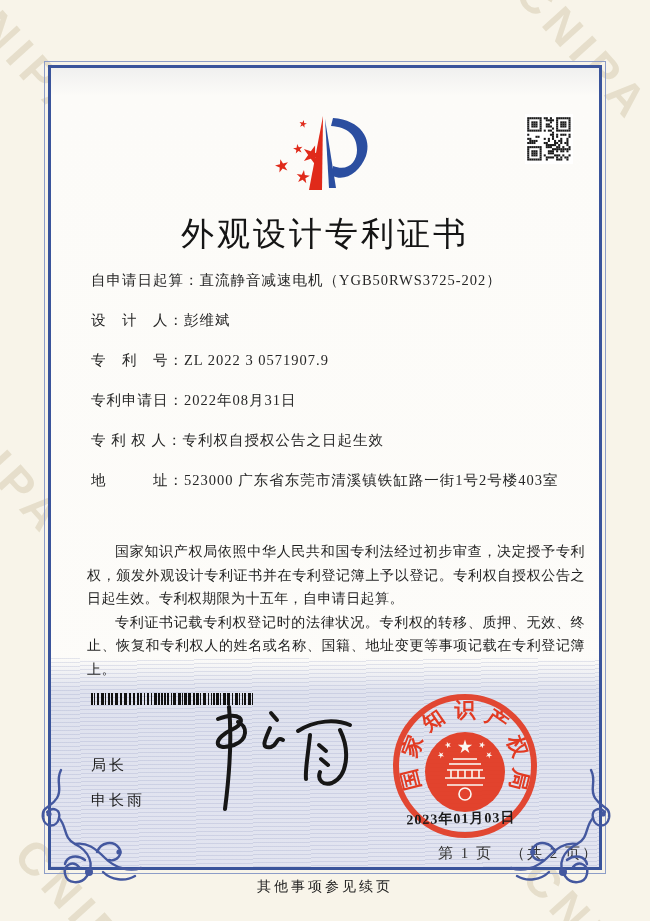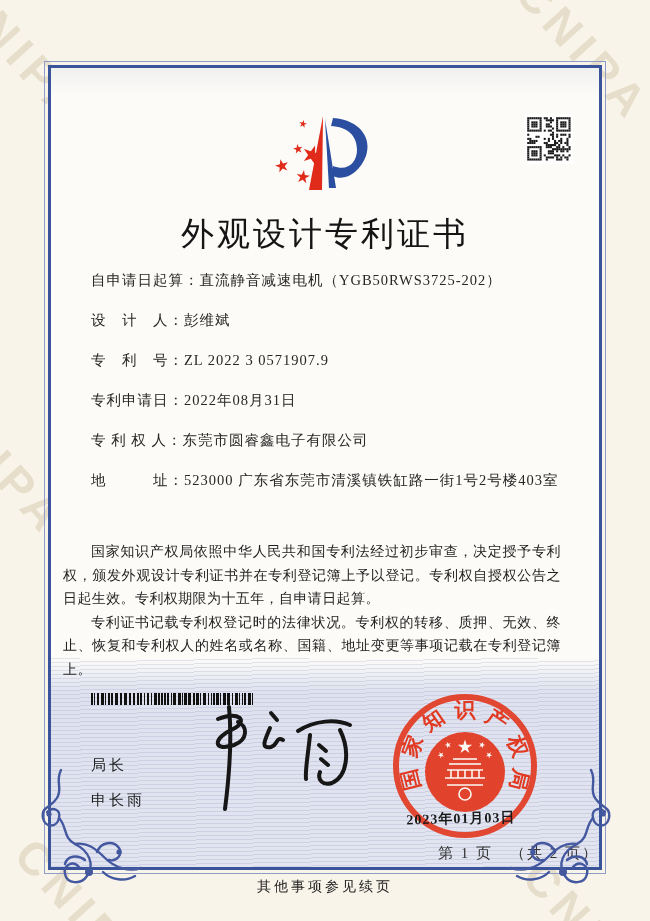--- a/index.html
+++ b/index.html
@@ -39,21 +39,21 @@
     font-size:33px;font-weight:normal;letter-spacing:3px;color:#151515;z-index:2;white-space:nowrap;
   }
   .field-row{
     position:absolute;left:40px;font-size:14.5px;color:#262626;letter-spacing:1px;
     white-space:nowrap;z-index:2;
   }
   .field-row .lab{color:#262626;}
   .field-row .val{color:#262626;}
   .grant-number{position:absolute;left:257px;top:0;}
   .body-text{
-    position:absolute;left:12px;top:472px;width:498px;z-index:2;
+    position:absolute;left:36px;top:472px;width:498px;z-index:2;
     font-size:14px;line-height:23.5px;color:#1f1f1f;letter-spacing:.4px;text-align:justify;
   }
   .body-text p{margin:0;text-indent:2em;}
   .barcode{position:absolute;left:40px;top:625px;z-index:2;}
   .signer{
     position:absolute;left:40px;top:679px;z-index:2;
     font-family:"Liberation Sans","DejaVu Sans",sans-serif;
     font-size:15px;color:#1c1c1c;letter-spacing:3px;line-height:35px;
   }
   .signature{position:absolute;left:140px;top:632px;z-index:3;}
@@ -325,21 +325,21 @@
   <div class="field-row" style="top:243px">
     <span class="lab">设　计　人：</span><span class="val">彭维斌</span>
   </div>
   <div class="field-row" style="top:283px">
     <span class="lab">专　利　号：</span><span class="val">ZL 2022 3 0571907.9</span>
   </div>
   <div class="field-row" style="top:323px">
     <span class="lab">专利申请日：</span><span class="val">2022年08月31日</span>
   </div>
   <div class="field-row" style="top:363px">
-    <span class="lab">专 利 权 人：</span><span class="val">东莞市圆睿鑫电子有限公司</span>
+    <span class="lab">专 利 权 人：</span><span class="val">专利权自授权公告之日起生效</span>
   </div>
   <div class="field-row" style="top:403px">
     <span class="lab">地　　　址：</span><span class="val">523000 广东省东莞市清溪镇铁缸路一街1号2号楼403室</span>
   </div>
 
   <div class="body-text">
     <p>国家知识产权局依照中华人民共和国专利法经过初步审查，决定授予专利权，颁发外观设计专利证书并在专利登记簿上予以登记。专利权自授权公告之日起生效。专利权期限为十五年，自申请日起算。</p>
     <p>专利证书记载专利权登记时的法律状况。专利权的转移、质押、无效、终止、恢复和专利权人的姓名或名称、国籍、地址变更等事项记载在专利登记簿上。</p>
   </div>
 

